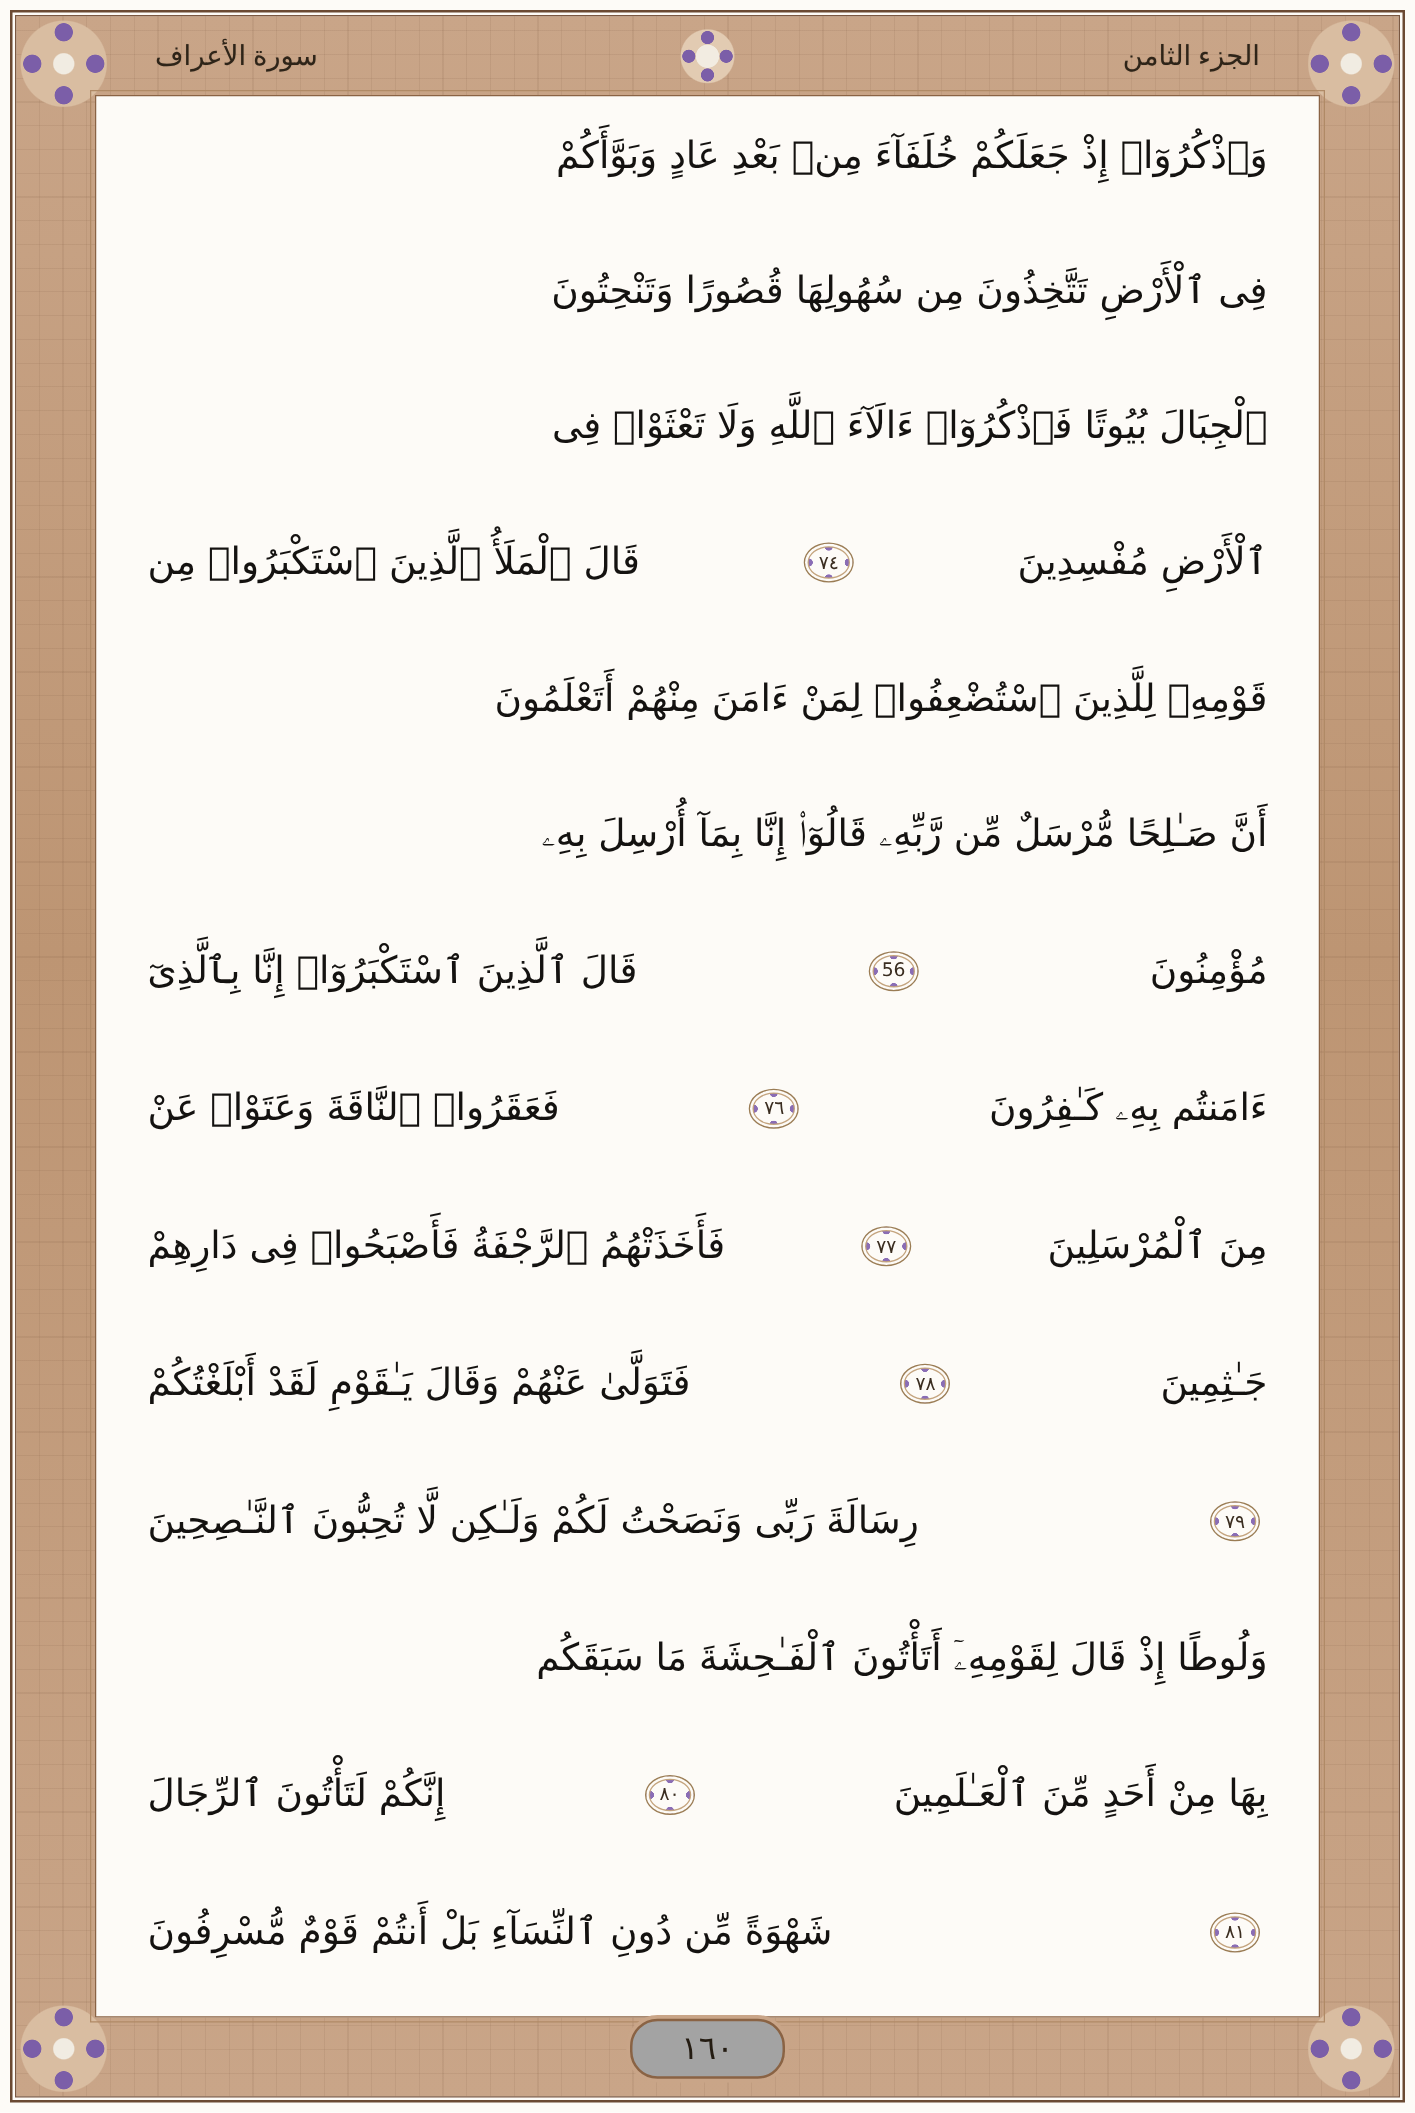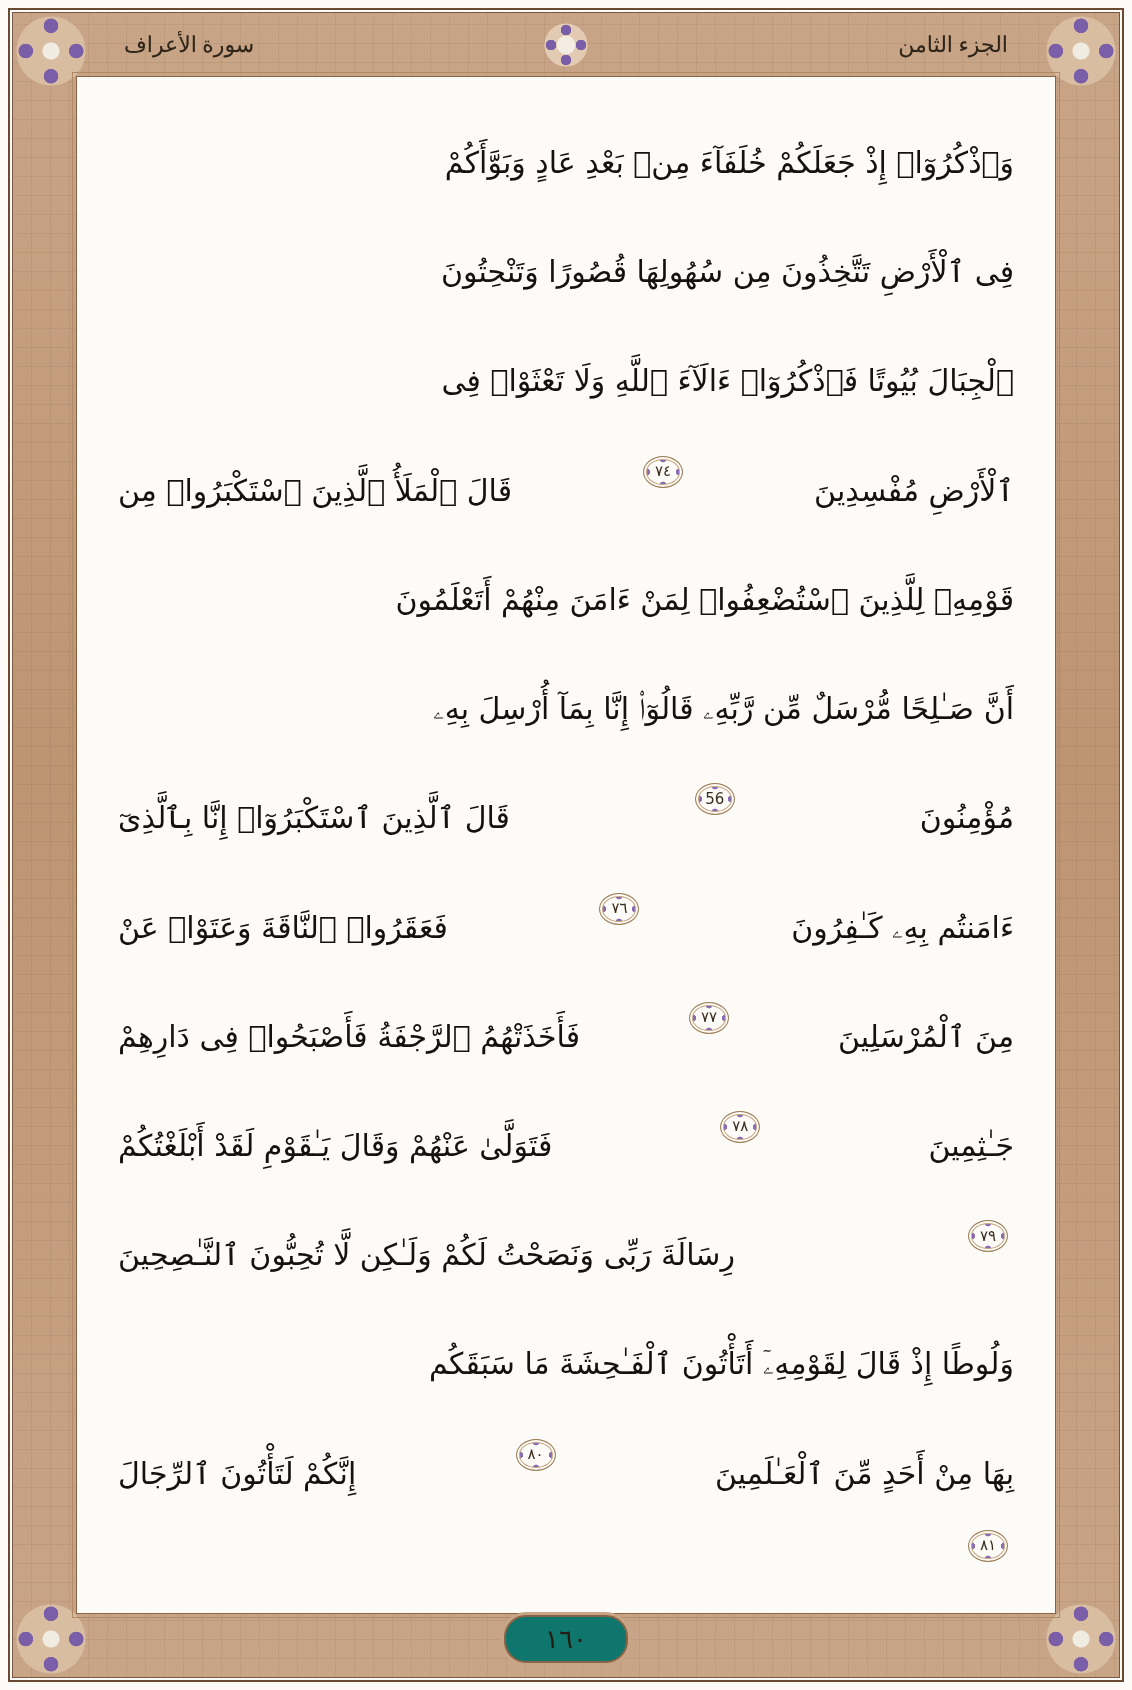--- a/index.html
+++ b/index.html
@@ -117,21 +117,21 @@
     color:#141210;
     direction:rtl;
     text-align:justify;
     text-align-last:justify;
     white-space:nowrap;
     display:flex;
     align-items:center;
     justify-content:space-between;
     letter-spacing:0;
   }
-  .aya-line > span.seg{flex:0 0 auto;margin-top:38px;}
+  .aya-line > span.seg{flex:0 0 auto;}
 
   
   .ayah-mark{
     display:inline-flex;
     align-items:center;justify-content:center;
     width:38px;height:30px;
     margin:0 6px;
     flex:0 0 auto;
     font-size:15px;
     color:#3a2d20;
@@ -151,21 +151,21 @@
   .footer{
     position:absolute;
     left:0;right:0;bottom:22px;
     height:58px;
     display:flex;align-items:center;justify-content:center;
     pointer-events:none;
   }
   .page-cartouche{
     min-width:120px;height:44px;
     display:flex;align-items:center;justify-content:center;
-    background:#0f766e;
+    background:#a3a3a3;
     border:2px solid #8a6344;
     border-radius:22px / 22px;
     box-shadow:0 0 0 3px #c9a588;
     font-size:26px;
     color:#241c12;
     direction:rtl;
     letter-spacing:2px;
   }
 </style>
 </head>
@@ -239,20 +239,21 @@
       <div class="aya-line">
         <span class="seg">وَلُوطًا إِذْ قَالَ لِقَوْمِهِۦٓ أَتَأْتُونَ ٱلْفَـٰحِشَةَ مَا سَبَقَكُم</span>
       </div>
       <div class="aya-line">
         <span class="seg">بِهَا مِنْ أَحَدٍ مِّنَ ٱلْعَـٰلَمِينَ</span>
         <span class="ayah-mark">٨٠</span>
         <span class="seg">إِنَّكُمْ لَتَأْتُونَ ٱلرِّجَالَ</span>
       </div>
       <div class="aya-line">
         <span class="ayah-mark">٨١</span>
+        <span class="seg">شَهْوَةً مِّن دُونِ ٱلنِّسَآءِ بَلْ أَنتُمْ قَوْمٌ مُّسْرِفُونَ</span>
       </div>
     </div>
 
   <div class="footer">
     <div class="page-cartouche">١٦٠</div>
   </div>
 
 </div>
 
 </body></html>

